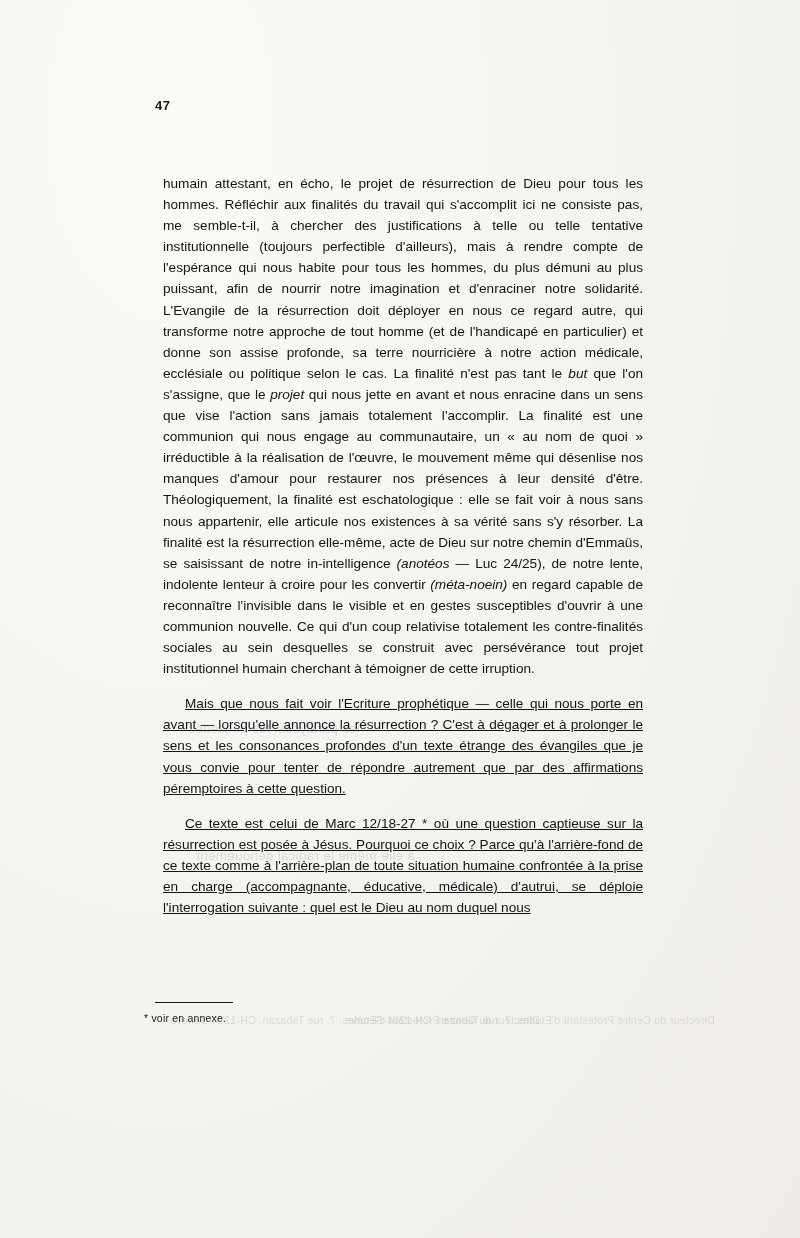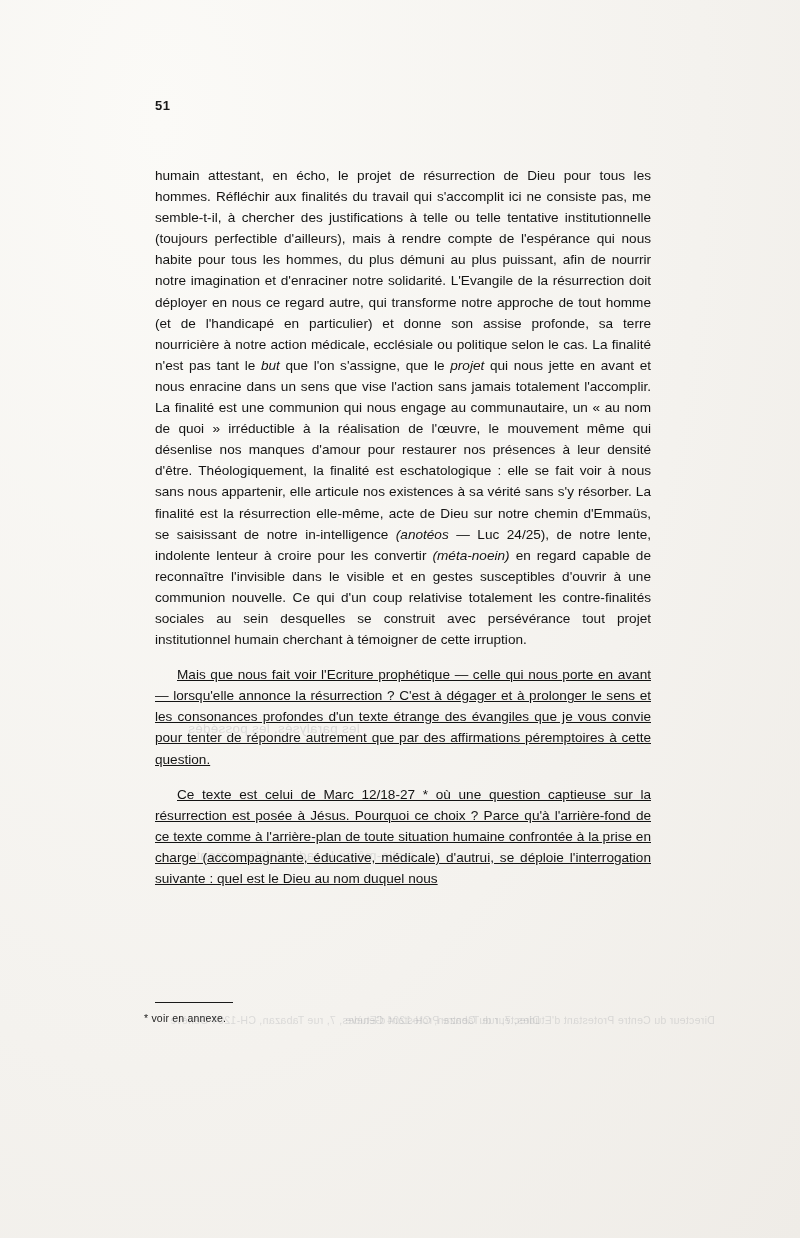--- a/index.html
+++ b/index.html
@@ -40,21 +40,21 @@
     left: 155px;
     top: 165px;
     width: 496px;
     color: #141414;
     font-size: 13.6px;
     line-height: 21.1px;
     text-align: justify;
     text-justify: inter-word;
   }
   .para {
-    margin: 0;
+    margin: 8px;
     text-align: justify;
   }
   .para + .para {
     margin-top: 14px;
   }
   .indent {
     text-indent: 22px;
     text-decoration: underline;
   }
   .it {
@@ -91,21 +91,21 @@
   .bleed-2 { left: 196px; top: 845px; }
   .bleed-3 { left: 345px; top: 1010px; font-size: 10.5px; }
   .bleed-4 { left: 170px; top: 1010px; font-size: 10.5px; }
 </style>
 </head>
 <body>
 
 <div class="page">
   <div class="paper"></div>
 
-  <div class="page-number">51</div>
+  <div class="page-number">47</div>
 
   <div class="bleed bleed-1">les paralysés, les possédés</div>
   <div class="bleed bleed-2">à elle-même le radical denouement</div>
   <div class="bleed bleed-3">Directeur du Centre Protestant d'Etudes, 7, rue Tabazan, CH-1204 Genève</div>
 
   <div class="text-column">
 
     <p class="para"><span>humain attestant, en écho, le projet de résurrection de Dieu pour tous les hommes. Réfléchir aux finalités du travail qui s'accomplit ici ne consiste pas, me semble-t-il, à chercher des justifications à telle ou telle tentative institutionnelle (toujours perfectible d'ailleurs), mais à rendre compte de l'espérance qui nous habite pour tous les hommes, du plus démuni au plus puissant, afin de nourrir notre imagination et d'enraciner notre solidarité. L'Evangile de la résurrection doit déployer en nous ce regard autre, qui transforme notre approche de tout homme (et de l'handicapé en particulier) et donne son assise profonde, sa terre nourricière à notre action médicale, ecclésiale ou politique selon le cas. La finalité n'est pas tant le </span><span class="it">but</span><span> que l'on s'assigne, que le </span><span class="it">projet</span><span> qui nous jette en avant et nous enracine dans un sens que vise l'action sans jamais totalement l'accomplir. La finalité est une communion qui nous engage au communautaire, un « au nom de quoi » irréductible à la réalisation de l'œuvre, le mouvement même qui désenlise nos manques d'amour pour restaurer nos présences à leur densité d'être. Théologiquement, la finalité est eschatologique : elle se fait voir à nous sans nous appartenir, elle articule nos existences à sa vérité sans s'y résorber. La finalité est la résurrection elle-même, acte de Dieu sur notre chemin d'Emmaüs, se saisissant de notre in-intelligence </span><span class="it">(anotéos</span><span> — Luc 24/25), de notre lente, indolente lenteur à croire pour les convertir </span><span class="it">(méta-noein)</span><span> en regard capable de reconnaître l'invisible dans le visible et en gestes susceptibles d'ouvrir à une communion nouvelle. Ce qui d'un coup relativise totalement les contre-finalités sociales au sein desquelles se construit avec persévérance tout projet institutionnel humain cherchant à témoigner de cette irruption.</span></p>
 
     <p class="para indent">Mais que nous fait voir l'Ecriture prophétique — celle qui nous porte en avant — lorsqu'elle annonce la résurrection ? C'est à dégager et à prolonger le sens et les consonances profondes d'un texte étrange des évangiles que je vous convie pour tenter de répondre autrement que par des affirmations péremptoires à cette question.</p>

